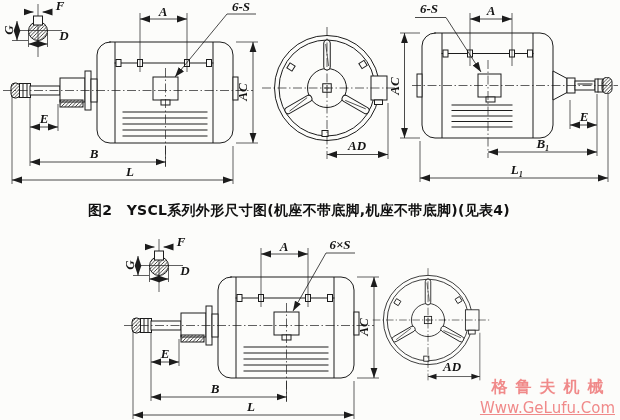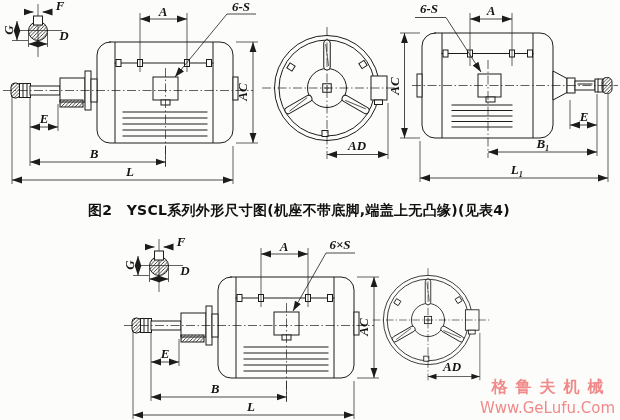--- a/index.html
+++ b/index.html
@@ -10,21 +10,21 @@
   .lnw{stroke:#1c1c1c;stroke-width:1;fill:#fcfcfa;}
   .lnh{stroke:#1c1c1c;stroke-width:1;}
   .thin{stroke:#1c1c1c;stroke-width:0.7;fill:none;}
   .dim{stroke:#1c1c1c;stroke-width:0.8;fill:none;}
   .cl{stroke:#1c1c1c;stroke-width:0.7;fill:none;stroke-dasharray:9 2.5 1.5 2.5;}
   .lbl{font:italic 600 13px "Liberation Serif",serif;fill:#141414;text-anchor:middle;}
   .caption{position:absolute;left:88px;top:202px;white-space:nowrap;
            font:bold 14px "DejaVu Sans",sans-serif;color:#111;letter-spacing:.3px;}
   .wm{position:absolute;right:5px;bottom:3px;text-align:center;color:#f08a8a;margin-top:48px;}
   .wm-brand{font:700 16px "DejaVu Serif",serif;letter-spacing:8px;white-space:nowrap;margin-right:-8px;}
-  .wm-site{font:400 15px "DejaVu Sans",sans-serif;margin-top:1px;white-space:nowrap;}
+  .wm-site{font:400 15px "DejaVu Sans",sans-serif;margin-top:1px;white-space:nowrap;text-decoration:underline;}
 </style>
 </head>
 <body>
 
 <div class="stage">
 
 <svg width="620" height="420" viewBox="0 0 620 420">
   <defs>
     <marker id="ar" markerUnits="userSpaceOnUse" markerWidth="10" markerHeight="8" viewBox="0 0 10 8" refX="10" refY="4" orient="auto-start-reverse">
       <path d="M0,0.6 L10,4 L0,7.4 Z" fill="#1c1c1c"></path>
@@ -232,20 +232,20 @@
     <text class="lbl" x="284" y="251">A</text>
     <text class="lbl" x="340" y="249">6×S</text>
     <text class="lbl" x="367.5" y="327" transform="rotate(-90 367.5 327)">AC</text>
     <text class="lbl" x="165" y="358">E</text>
     <text class="lbl" x="215" y="393">B</text>
     <text class="lbl" x="251" y="411">L</text>
     <text class="lbl" x="452" y="371">AD</text>
   </g>
 </svg>
 
-<div class="caption">图2　YSCL系列外形尺寸图(机座不带底脚,端盖上无凸缘)(见表4)</div>
+<div class="caption">图2　YSCL系列外形尺寸图(机座不带底脚,机座不带底脚)(见表4)</div>
 
 <div class="wm">
   <div class="wm-brand">格鲁夫机械</div>
   <div class="wm-site">Www.GeLufu.Com</div>
 </div>
 
 </div>
 
 </body></html>

